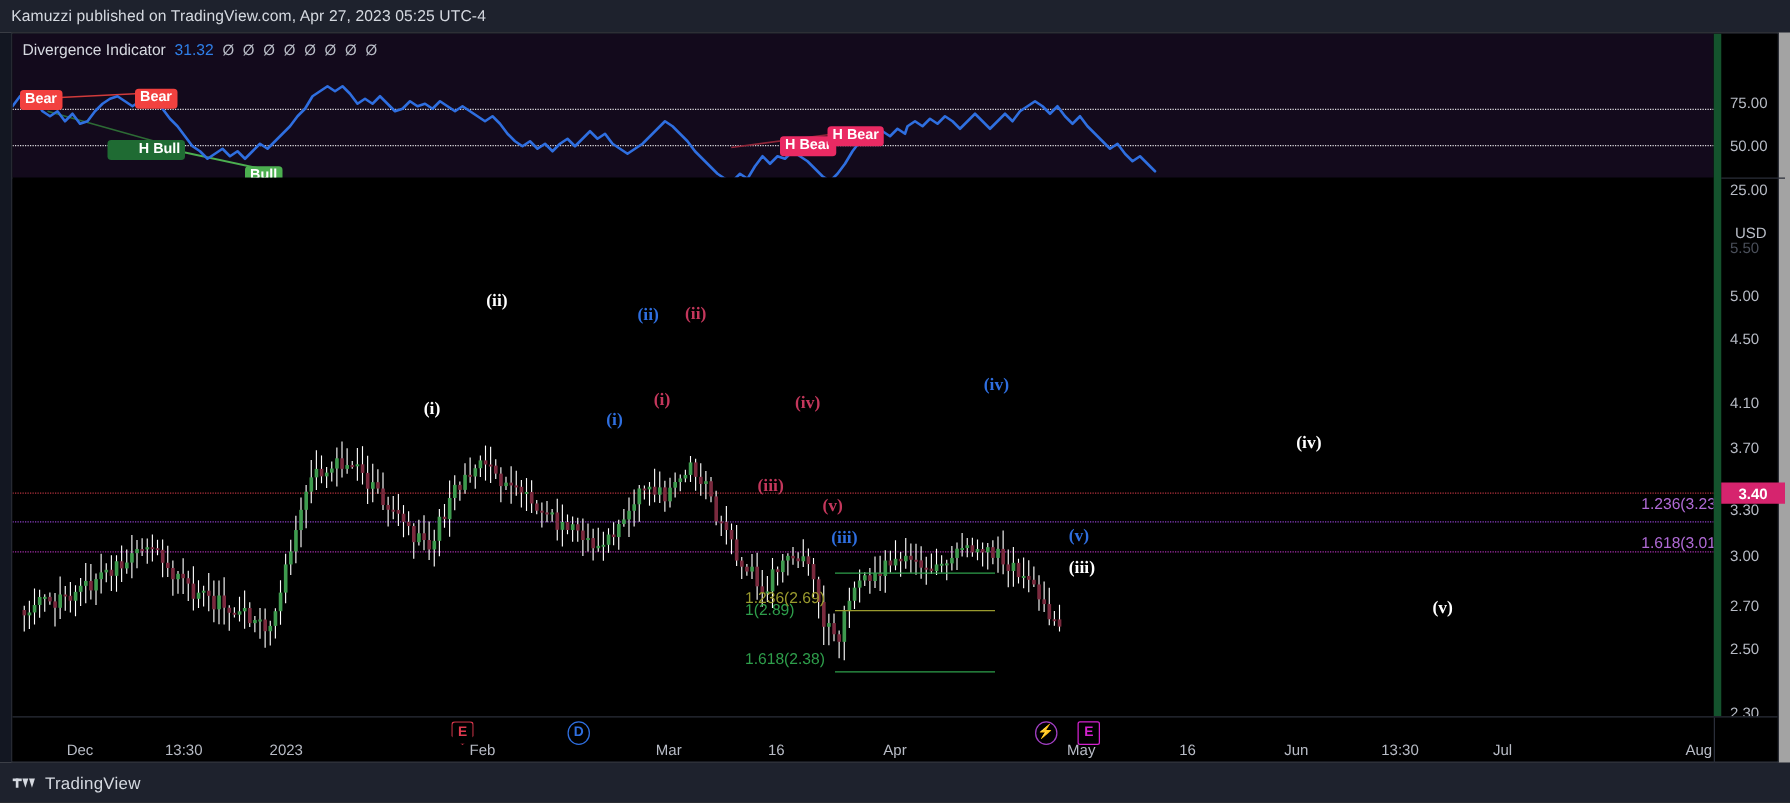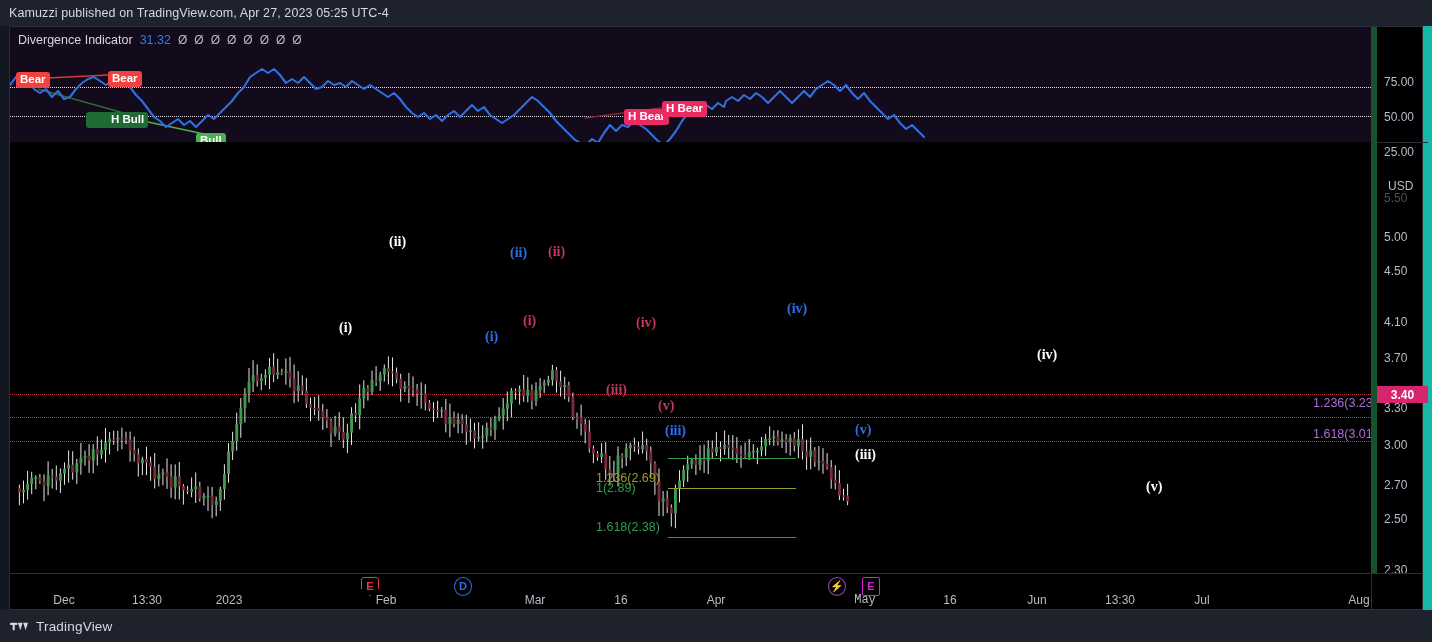--- a/index.html
+++ b/index.html
@@ -2,21 +2,21 @@
 <html><head>
 <meta charset="utf-8">
 <style>
   * { margin:0; padding:0; box-sizing:border-box; }
   html,body {
     width:1432px; height:642px;
     background:#0e1117;
     font-family:"Liberation Sans", sans-serif;
     overflow:hidden;
   }
-  #root { position:relative; width:1432px; height:642px; background:#14b8a6; }
+  #root { position:relative; width:1432px; height:642px; background:#a3a3a3; }
 
   
   .pubbar {
     position:absolute; left:0; top:0; width:1432px; height:26px;
     background:#1e222d; color:#d5d9e0;
     font-size:12.5px; display:flex; align-items:center;
   }
   .pubbar .txt { padding-left:9px; letter-spacing:.1px; white-space:nowrap; }
 
   
@@ -655,21 +655,21 @@
     <div class="tscale">
       <div class="div"></div>
       <div id="timeholder">
           <div class="ttick" style="left: 54px;">Dec</div>
           <div class="ttick" style="left: 137px;">13:30</div>
           <div class="ttick" style="left: 219px;">2023</div>
           <div class="ttick" style="left: 376px;">Feb</div>
           <div class="ttick" style="left: 525px;">Mar</div>
           <div class="ttick" style="left: 611px;">16</div>
           <div class="ttick" style="left: 706px;">Apr</div>
-          <div class="ttick" style="left: 855px; font-family: Liberation Mono, monospace;">May</div>
+          <div class="ttick" style="left: 855px;">May</div>
           <div class="ttick" style="left: 940px;">16</div>
           <div class="ttick" style="left: 1027px;">Jun</div>
           <div class="ttick" style="left: 1110px;">13:30</div>
           <div class="ttick" style="left: 1192px;">Jul</div>
           <div class="ttick" style="left: 1349px;">Aug</div>
         </div>
       <div id="eventholder">
           <div class="evt shield" style="left: 360px; position: absolute;">
             <span class="bg"></span>
             <span class="gl">E</span>

